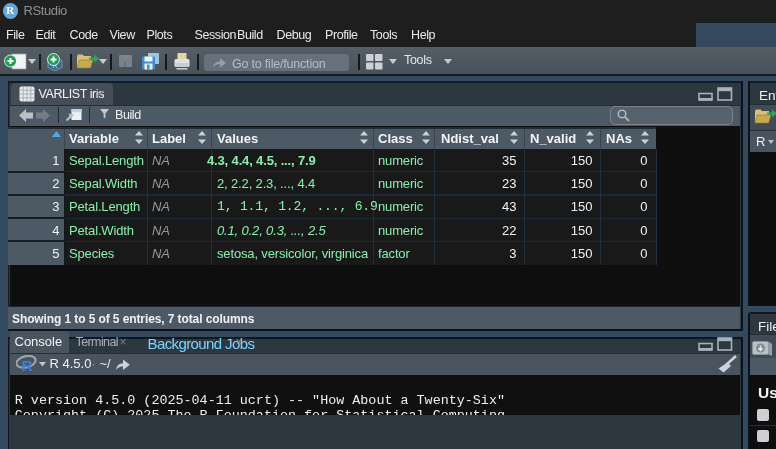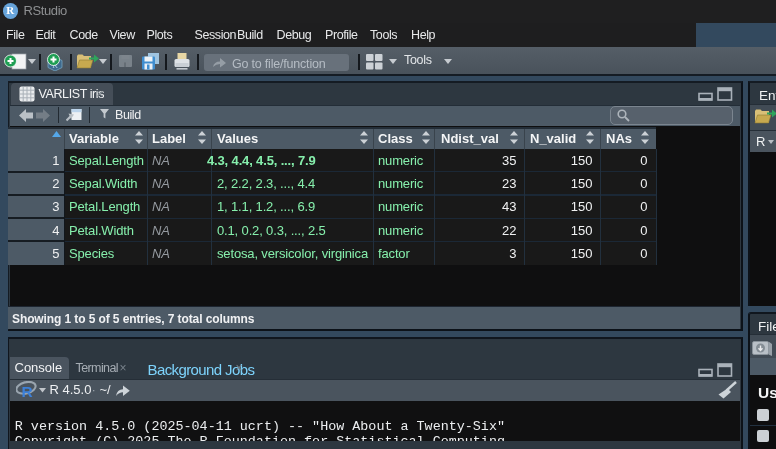--- a/index.html
+++ b/index.html
@@ -253,30 +253,30 @@
   <div class="cellt na" style="left:152px;top:176.2px;">NA</div>
   <div class="cellt" style="left:217px;top:176.2px;">2, 2.2, 2.3, ..., 4.4</div>
   <div class="cellt" style="left:378px;top:176.2px;">numeric</div>
   <div class="numt" style="left:434px;top:176.2px;width:82.5px;">23</div>
   <div class="numt" style="left:524px;top:176.2px;width:68.5px;">150</div>
   <div class="numt" style="left:600px;top:176.2px;width:47.5px;">0</div>
 
   <div class="numt" style="left:8px;top:199.4px;width:51.5px;">3</div>
   <div class="cellt" style="left:69px;top:199.4px;">Petal.Length</div>
   <div class="cellt na" style="left:152px;top:199.4px;">NA</div>
-  <div class="cellt" style="left:217px;top:199.4px;">1, 1.1, 1.2, ..., 6.9</div>
+  <div class="cellt" style="left:217px;top:199.4px;font-family:Liberation Mono, monospace;">1, 1.1, 1.2, ..., 6.9</div>
   <div class="cellt" style="left:378px;top:199.4px;">numeric</div>
   <div class="numt" style="left:434px;top:199.4px;width:82.5px;">43</div>
   <div class="numt" style="left:524px;top:199.4px;width:68.5px;">150</div>
   <div class="numt" style="left:600px;top:199.4px;width:47.5px;">0</div>
 
   <div class="numt" style="left:8px;top:222.6px;width:51.5px;">4</div>
   <div class="cellt" style="left:69px;top:222.6px;">Petal.Width</div>
   <div class="cellt na" style="left:152px;top:222.6px;">NA</div>
-  <div class="cellt" style="left:217px;top:222.6px;">0.1, 0.2, 0.3, ..., 2.5</div>
+  <div class="cellt" style="left:217px;top:222.6px;font-style:italic;">0.1, 0.2, 0.3, ..., 2.5</div>
   <div class="cellt" style="left:378px;top:222.6px;">numeric</div>
   <div class="numt" style="left:434px;top:222.6px;width:82.5px;">22</div>
   <div class="numt" style="left:524px;top:222.6px;width:68.5px;">150</div>
   <div class="numt" style="left:600px;top:222.6px;width:47.5px;">0</div>
 
   <div class="numt" style="left:8px;top:245.8px;width:51.5px;">5</div>
   <div class="cellt" style="left:69px;top:245.8px;">Species</div>
   <div class="cellt na" style="left:152px;top:245.8px;">NA</div>
   <div class="cellt" style="left:217px;top:245.8px;text-align:right;">setosa, versicolor, virginica</div>
   <div class="cellt" style="left:378px;top:245.8px;">factor</div>
@@ -285,21 +285,21 @@
   <div class="numt" style="left:600px;top:245.8px;width:47.5px;">0</div>
 </div>
 
 <div class="a" style="left:8px;top:306px;width:731.5px;height:22px;background:#4d5a66;border-top:1px solid #1d2530;">
   <div class="a" style="left:4px;top:4.5px;color:#f0f1f3;font-size:12px;font-weight:bold;letter-spacing:-0.1px;">Showing 1 to 5 of 5 entries, 7 total columns</div>
 </div>
 
 <div class="a" style="left:8px;top:336.5px;width:731.5px;height:112.5px;background:#2d3740;
      border-top:2px solid #10161e;border-left:1.5px solid #10161e;border-right:2px solid #0c1219;">
 </div>
-<div id="consolepane" class="a" style="left:9.5px;top:357px;width:730px;height:84px;overflow:hidden;">
+<div id="consolepane" class="a" style="left:9.5px;top:331px;width:730px;height:84px;overflow:hidden;">
 
   <div class="a" style="left:0;top:0;width:59px;height:22px;background:#4a545f;border-radius:0 4px 0 0;">
     <div class="a" style="left:5px;top:3px;color:#f2f3f5;font-size:13px;">Console</div>
   </div>
   <div class="a" style="left:66px;top:4px;color:#a6adb4;font-size:12.5px;letter-spacing:-0.6px;">Terminal</div>
   <div class="a" style="left:110px;top:3.5px;color:#78818a;font-size:12px;">×</div>
   <div class="a" style="left:138px;top:4px;color:#7dd3fc;font-size:15px;letter-spacing:-0.6px;">Background Jobs</div>
   <div class="a" style="left:226px;top:3.5px;color:#78818a;font-size:12px;">×</div>
   <svg class="a" style="left:688px;top:6px;" width="36" height="15">
     <rect x="1" y="6.5" width="13" height="6.5" fill="none" stroke="#a9b1b9" stroke-width="1.6"></rect>

